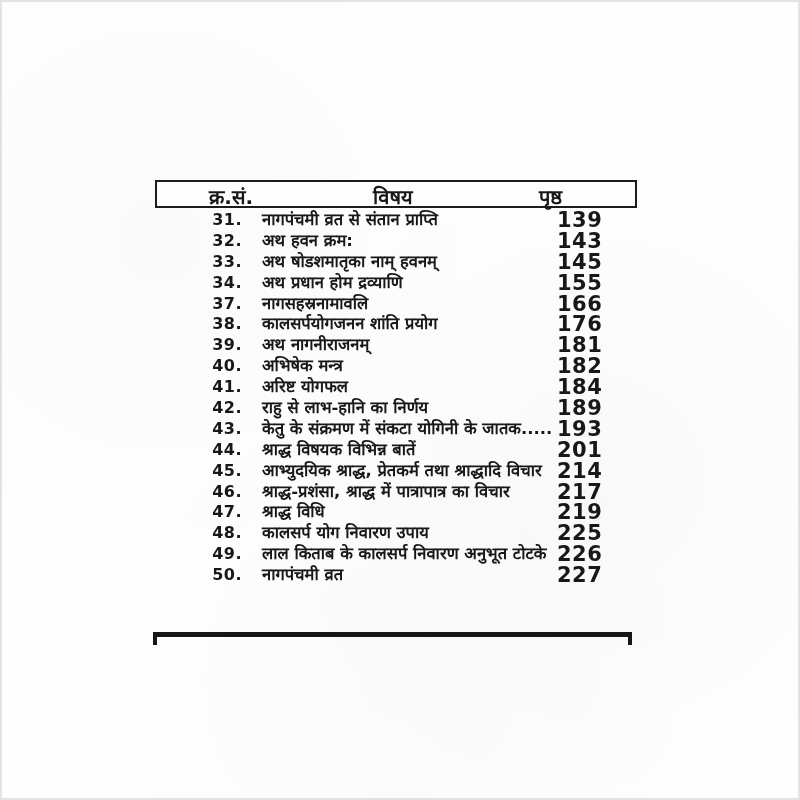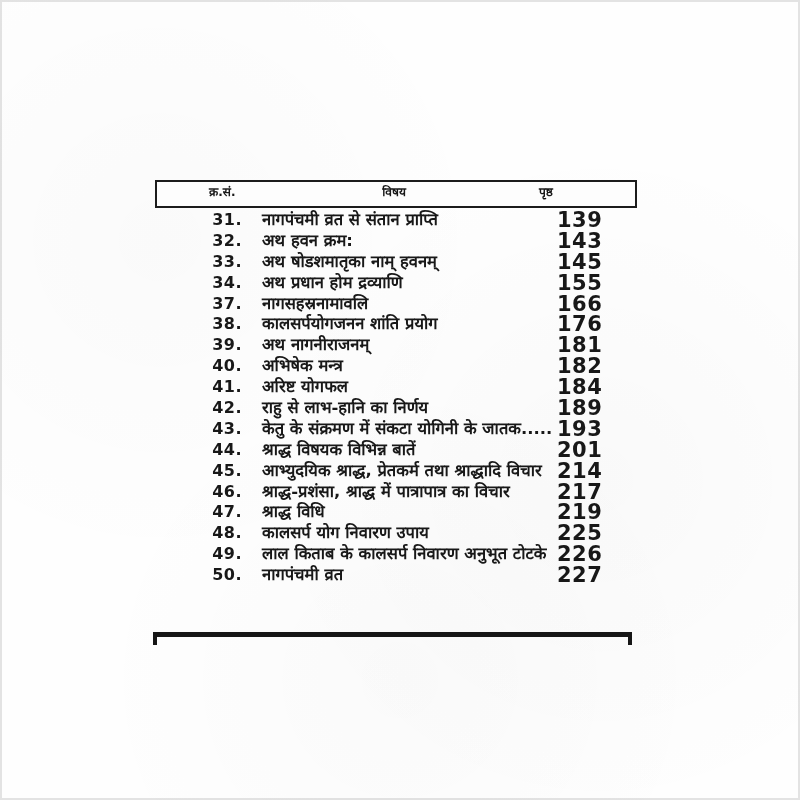--- a/index.html
+++ b/index.html
@@ -37,21 +37,21 @@
     top: 180px;
     width: 478px;
     height: 24px;
     border: 2px solid #1c1c1c;
     background: #fdfdfd;
     z-index: 2;
   }
   .toc-header span {
     position: absolute;
     top: 1px;
-    font-size: 12px;
+    font-size: 20px;
     font-weight: 700;
     white-space: nowrap;
   }
   .h-serial { left: 52px; }
   .h-subject { left: 50%; transform: translateX(-58%); }
   .h-page { left: 382px; }
 
   .toc-rows {
     position: absolute;
     left: 155px;

